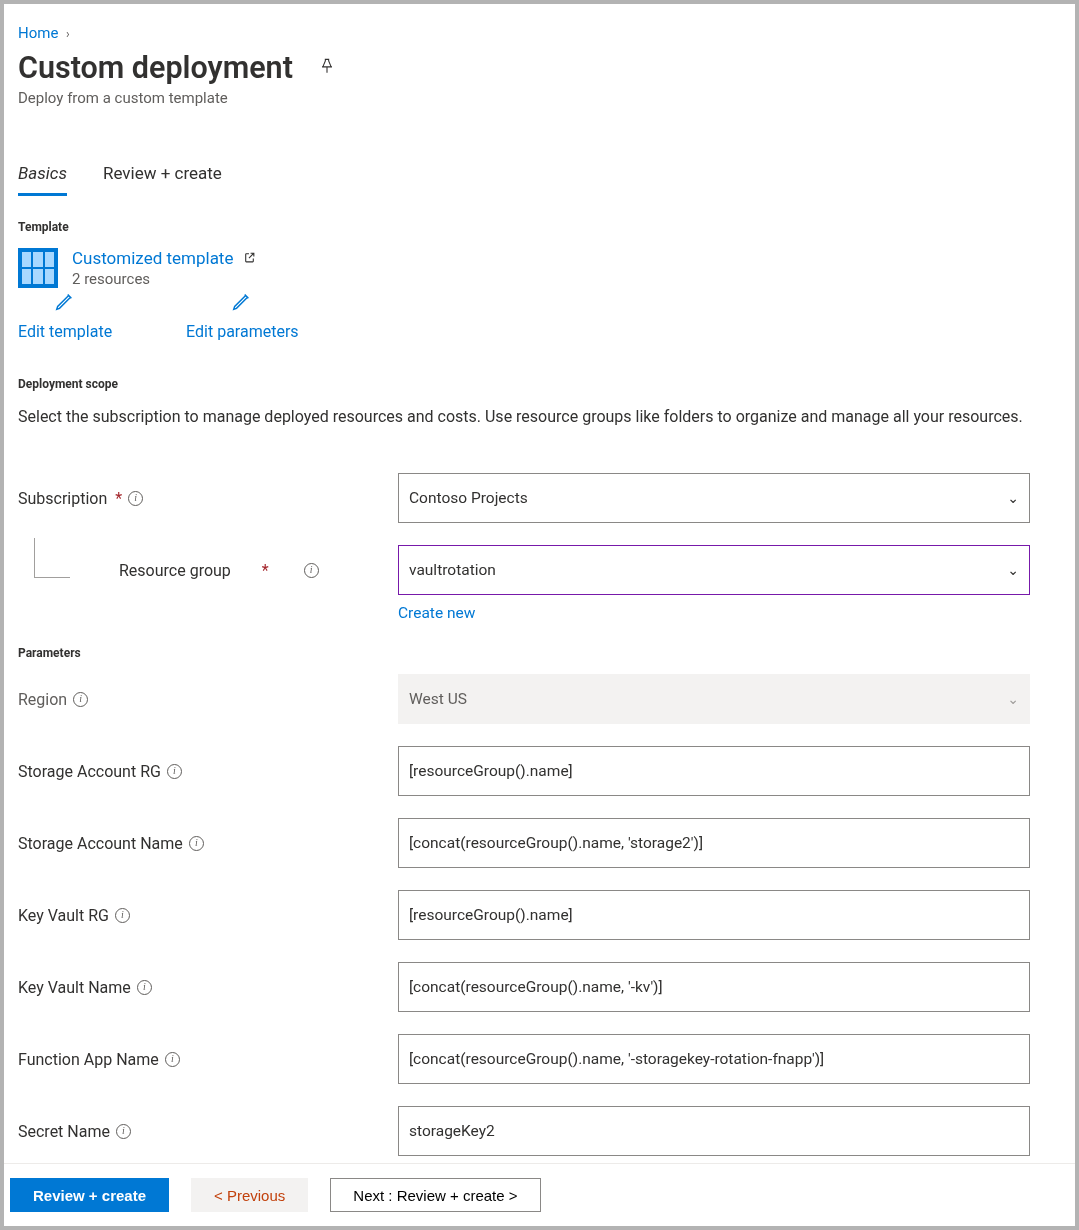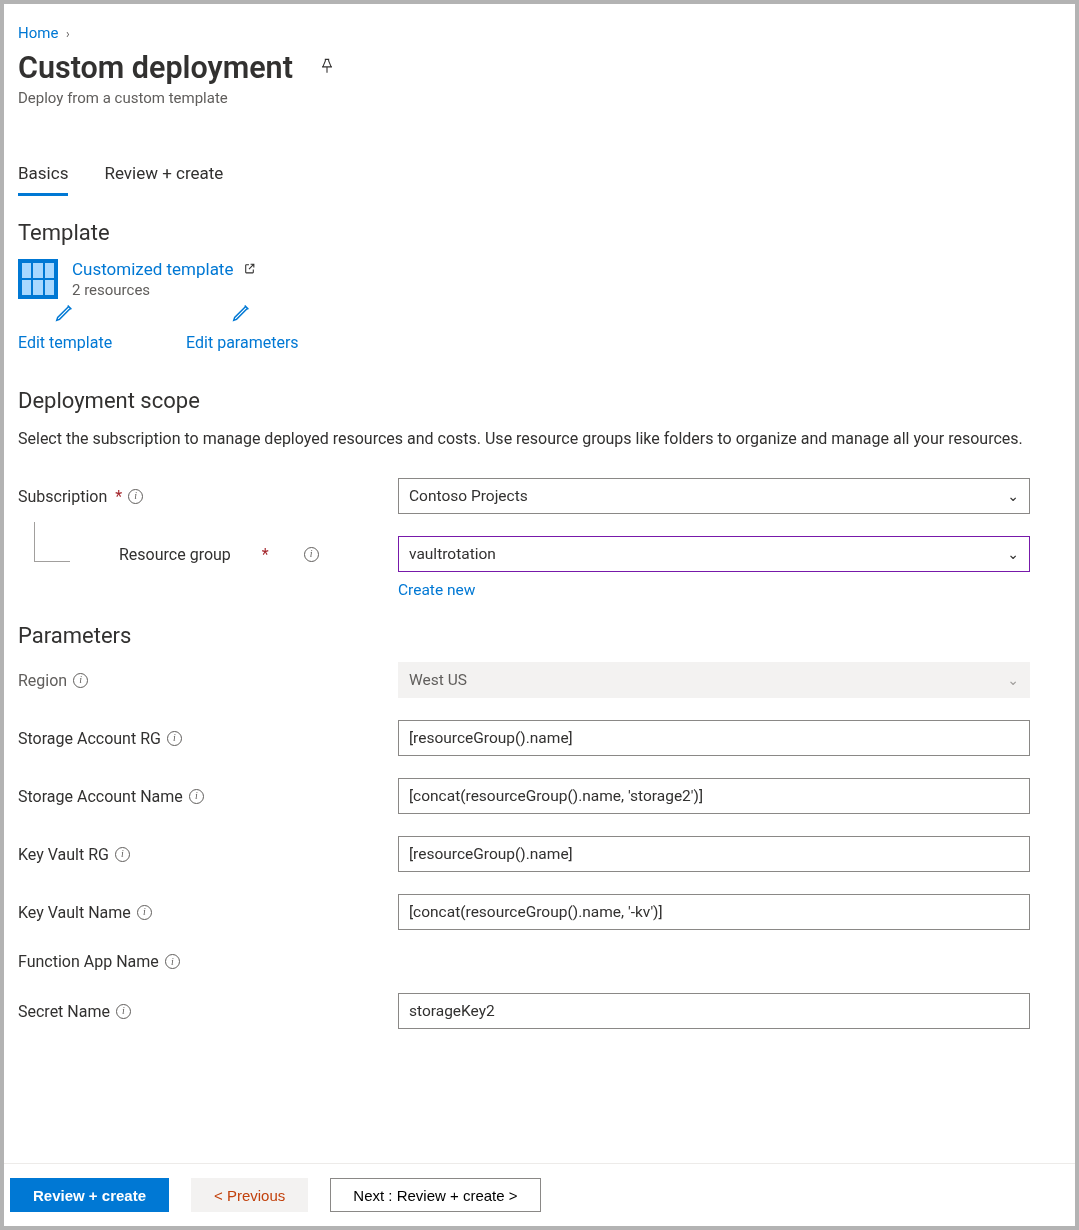--- a/index.html
+++ b/index.html
@@ -26,63 +26,63 @@
   }
   .breadcrumb a { color: #0078d4; text-decoration: none; }
   .chev { color: #605e5c; margin: 0 4px; font-size: 12px; }
   .page-title-row { display: flex; align-items: center; gap: 24px; margin-bottom: 4px;}
   .page-title { font-size: 30.5px; font-weight: 600; letter-spacing: 0; }
   .pin-icon svg { width: 20px; height: 20px; fill: none; stroke: #323130; stroke-width: 1.3; }
   .subtitle { font-size: 15px; color: #605e5c; margin-bottom: 50px; }
 
   .tabs { display: flex; gap: 36px; border-bottom: none; margin-bottom: 20px; }
   .tab { font-size: 17px; padding: 6px 0 10px 0; cursor: pointer; color: #323130; }
-  .tab.active { font-weight: 400; border-bottom: 3px solid #0078d4; }
-
-  .section-heading { font-size: 22px; font-weight: 400; margin: 24px 0 14px 0; }
+  .tab.active { font-weight: 400; border-bottom: 3px solid #0078d4; font-style: italic; }
+
+  .section-heading { font-size: 12px; font-weight: 700; margin: 24px 0 14px 0; }
 
   .template-row { display: flex; justify-content: space-between; align-items: flex-start; margin-bottom: 36px; flex-direction: column;}
   .template-info { display: flex; gap: 14px; align-items: flex-start; }
   .template-icon {
     width: 40px; height: 40px; background: #0078d4; position: relative;
   }
   .template-icon .cells {
     position: absolute; inset: 4px; display: grid;
     grid-template-columns: 1fr 1fr 1fr; grid-template-rows: 1fr 1fr;
     gap: 2px;
   }
   .template-icon .cell { background: #a8d8ff; }
   .template-text .link-row a { color: #0078d4; text-decoration: none; font-size: 17px; }
   .ext-icon { display: inline-block; margin-left: 6px; }
   .template-text .sub { color: #605e5c; font-size: 15px; margin-top: 2px; }
   .template-actions { display: flex; gap: 74px; margin-right: 8px; margin-top: 2px;}
   .action-link { display: flex; flex-direction: column; align-items: center; color: #0078d4; text-decoration: none; font-size: 16px; cursor: pointer; }
   .action-link .pencil { margin-bottom: 6px; }
   .pencil svg { width: 22px; height: 22px; stroke: #0078d4; fill: none; stroke-width: 1.6; }
 
-  .scope-desc { font-size: 16px; color: #323130; line-height: 1.45; margin-bottom: 28px; }
+  .scope-desc { font-size: 16px; color: #323130; line-height: 1.45; margin-bottom: 45px; }
 
   .form-row { display: flex; align-items: center; margin-bottom: 22px; }
   .form-row.tight { margin-bottom: 8px; }
   .form-label { width: 380px; font-size: 16px; color: #323130; display: flex; align-items: center; gap: 6px; }
   .form-label.grey { color: #605e5c; }
   .rg-label-wrap { display: flex; align-items: center; gap: 29px; }
   .rg-branch {
     width: 36px; height: 40px; border-left: 1px solid #a19f9d; border-bottom: 1px solid #a19f9d;
     margin-left: 16px; margin-right: 20px; margin-top: -24px;
   }
   .req { color: #a4262c; margin-left: 2px; }
   .info-icon {
     display: inline-flex; width: 15px; height: 15px; border: 1px solid #605e5c;
     border-radius: 50%; align-items: center; justify-content: center;
     font-size: 10px; color: #605e5c; font-style: italic; font-family: Georgia, serif;
     line-height: 1; cursor: default;
   }
   .select, .input {
-    flex: 1; max-width: 632px; height: 36px;
+    flex: 1; max-width: 632px; height: 50px;
     border: 1px solid #8a8886; font-size: 15.5px;
     padding: 0 10px; background: #fff; display: flex; align-items: center;
     justify-content: space-between; position: relative;
   }
   .select.focused { border: 1px solid #7719aa; text-align: right; }
   .select .chev-down { font-size: 14px; color: #323130; }
   .select.disabled { background: #f3f2f1; color: #605e5c; border-color: #f3f2f1; }
   .select.disabled .chev-down { color: #a19f9d; }
   .input { justify-content: flex-start; }
   .create-new-row { margin-left: 380px; }
@@ -249,20 +249,23 @@
     <div class="input">
       <span>[concat(resourceGroup().name, '-kv')]</span>
     </div>
   </div>
 
   <div class="form-row">
     <div class="form-label">
       <span>Function App Name</span>
       <span class="info-icon">i</span>
     </div>
+    <div class="input">
+      <span>[concat(resourceGroup().name, '-storagekey-rotation-fnapp')]</span>
+    </div>
   </div>
 
   <div class="form-row">
     <div class="form-label">
       <span>Secret Name</span>
       <span class="info-icon">i</span>
     </div>
     <div class="input">
       <span>storageKey2</span>
     </div>

